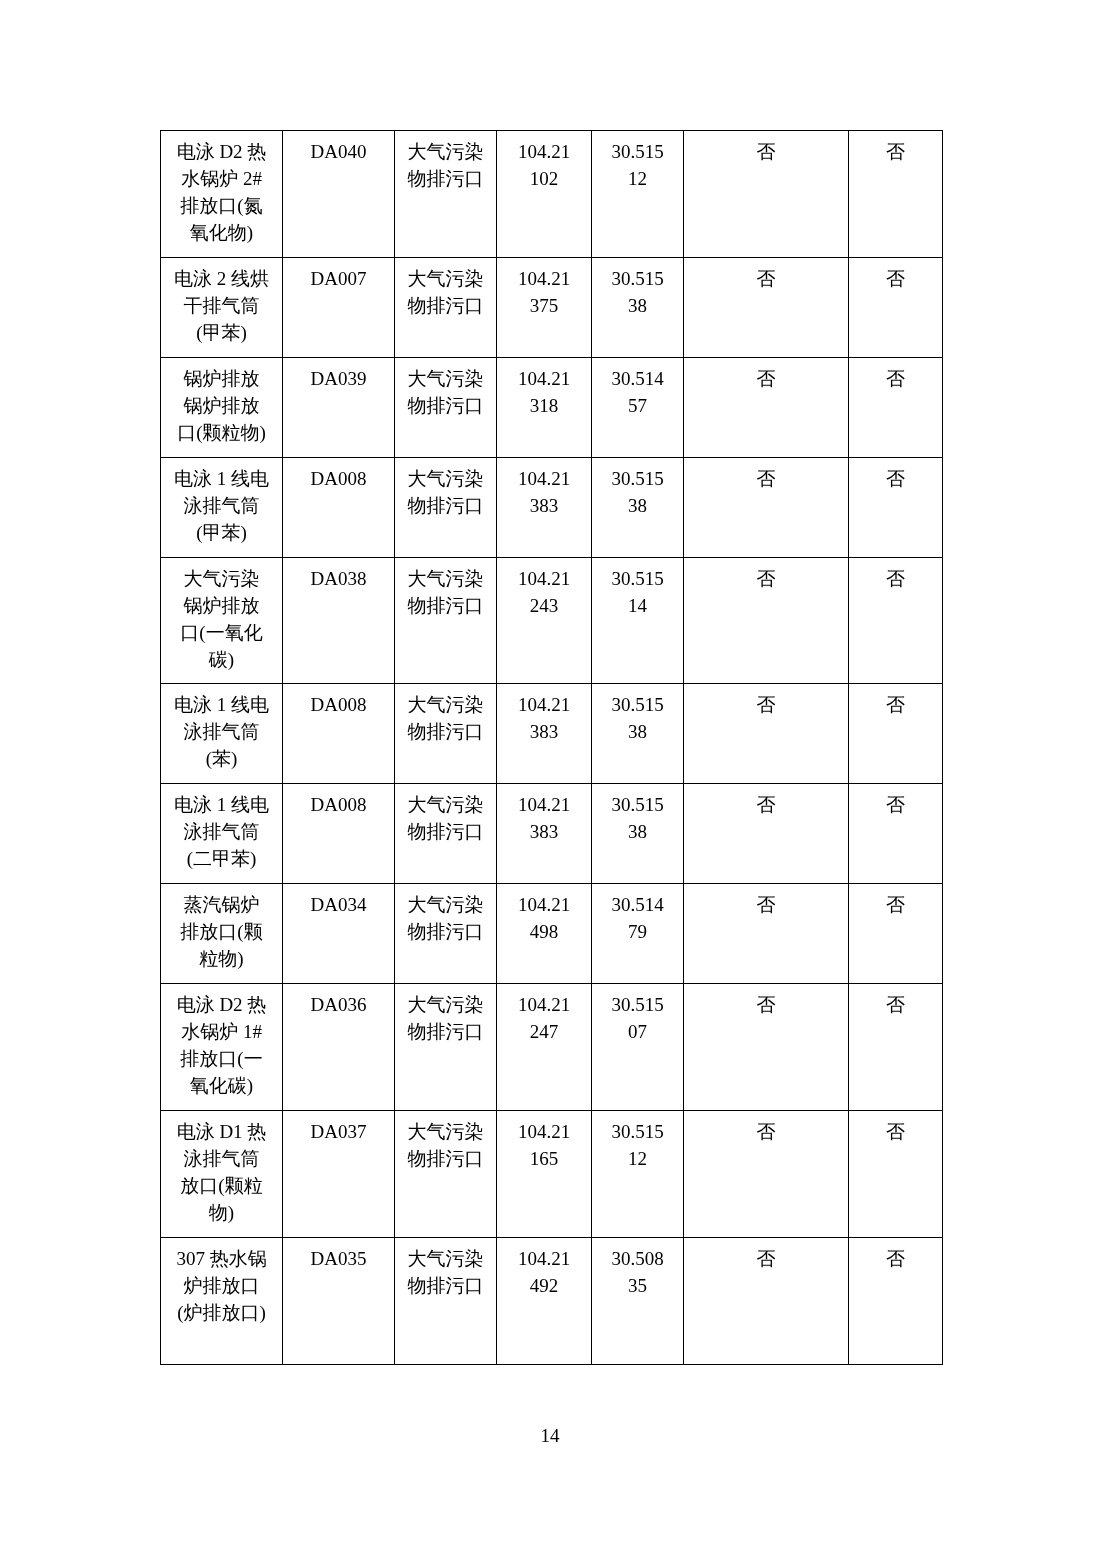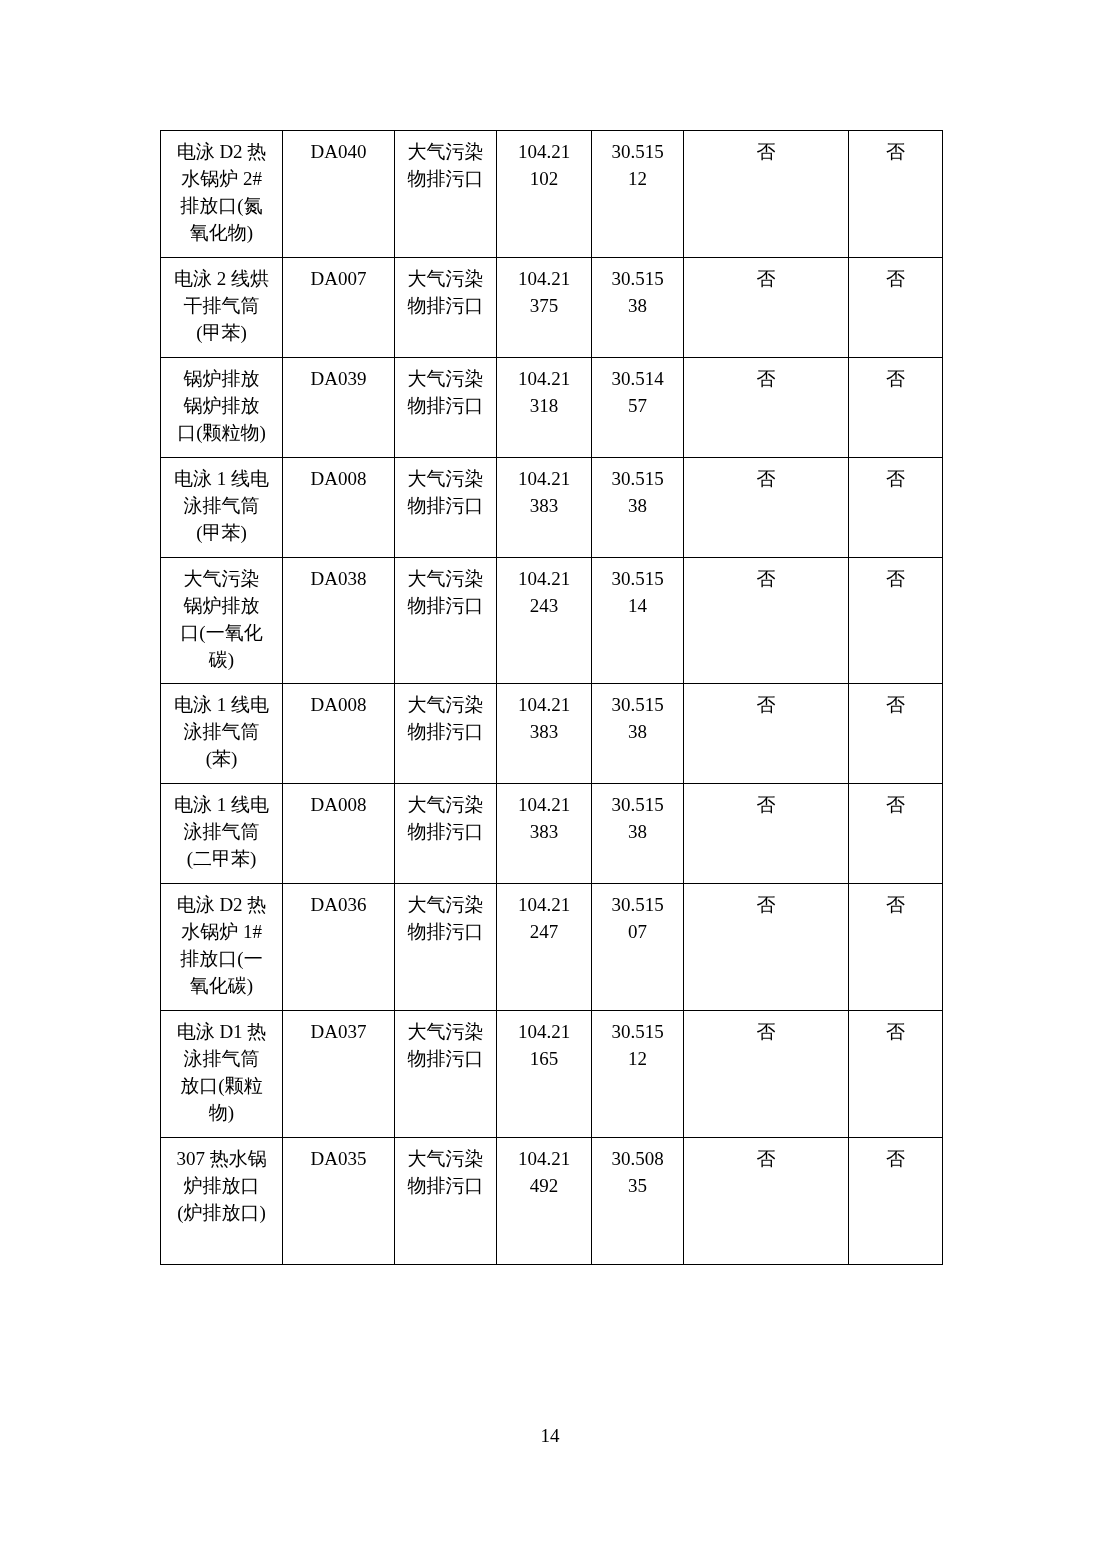--- a/index.html
+++ b/index.html
@@ -252,20 +252,42 @@
             <span class="nowrap-line">383</span>
           </td>
           <td class="num-cell">
             <span class="nowrap-line">30.515</span>
             <span class="nowrap-line">38</span>
           </td>
           <td class="flag-cell">否</td>
           <td class="flag-cell">否</td>
         </tr>
 
+        <tr>
+          <td class="name-cell">
+            <span class="nowrap-line">蒸汽锅炉</span>
+            <span class="nowrap-line">排放口(颗</span>
+            <span class="nowrap-line">粒物)</span>
+          </td>
+          <td class="code-cell">DA034</td>
+          <td class="type-cell">
+            <span class="nowrap-line">大气污染</span>
+            <span class="nowrap-line">物排污口</span>
+          </td>
+          <td class="num-cell">
+            <span class="nowrap-line">104.21</span>
+            <span class="nowrap-line">498</span>
+          </td>
+          <td class="num-cell">
+            <span class="nowrap-line">30.514</span>
+            <span class="nowrap-line">79</span>
+          </td>
+          <td class="flag-cell">否</td>
+          <td class="flag-cell">否</td>
+        </tr>
 
         <tr>
           <td class="name-cell">
             <span class="nowrap-line">电泳 D2 热</span>
             <span class="nowrap-line">水锅炉 1#</span>
             <span class="nowrap-line">排放口(一</span>
             <span class="nowrap-line">氧化碳)</span>
           </td>
           <td class="code-cell">DA036</td>
           <td class="type-cell">

